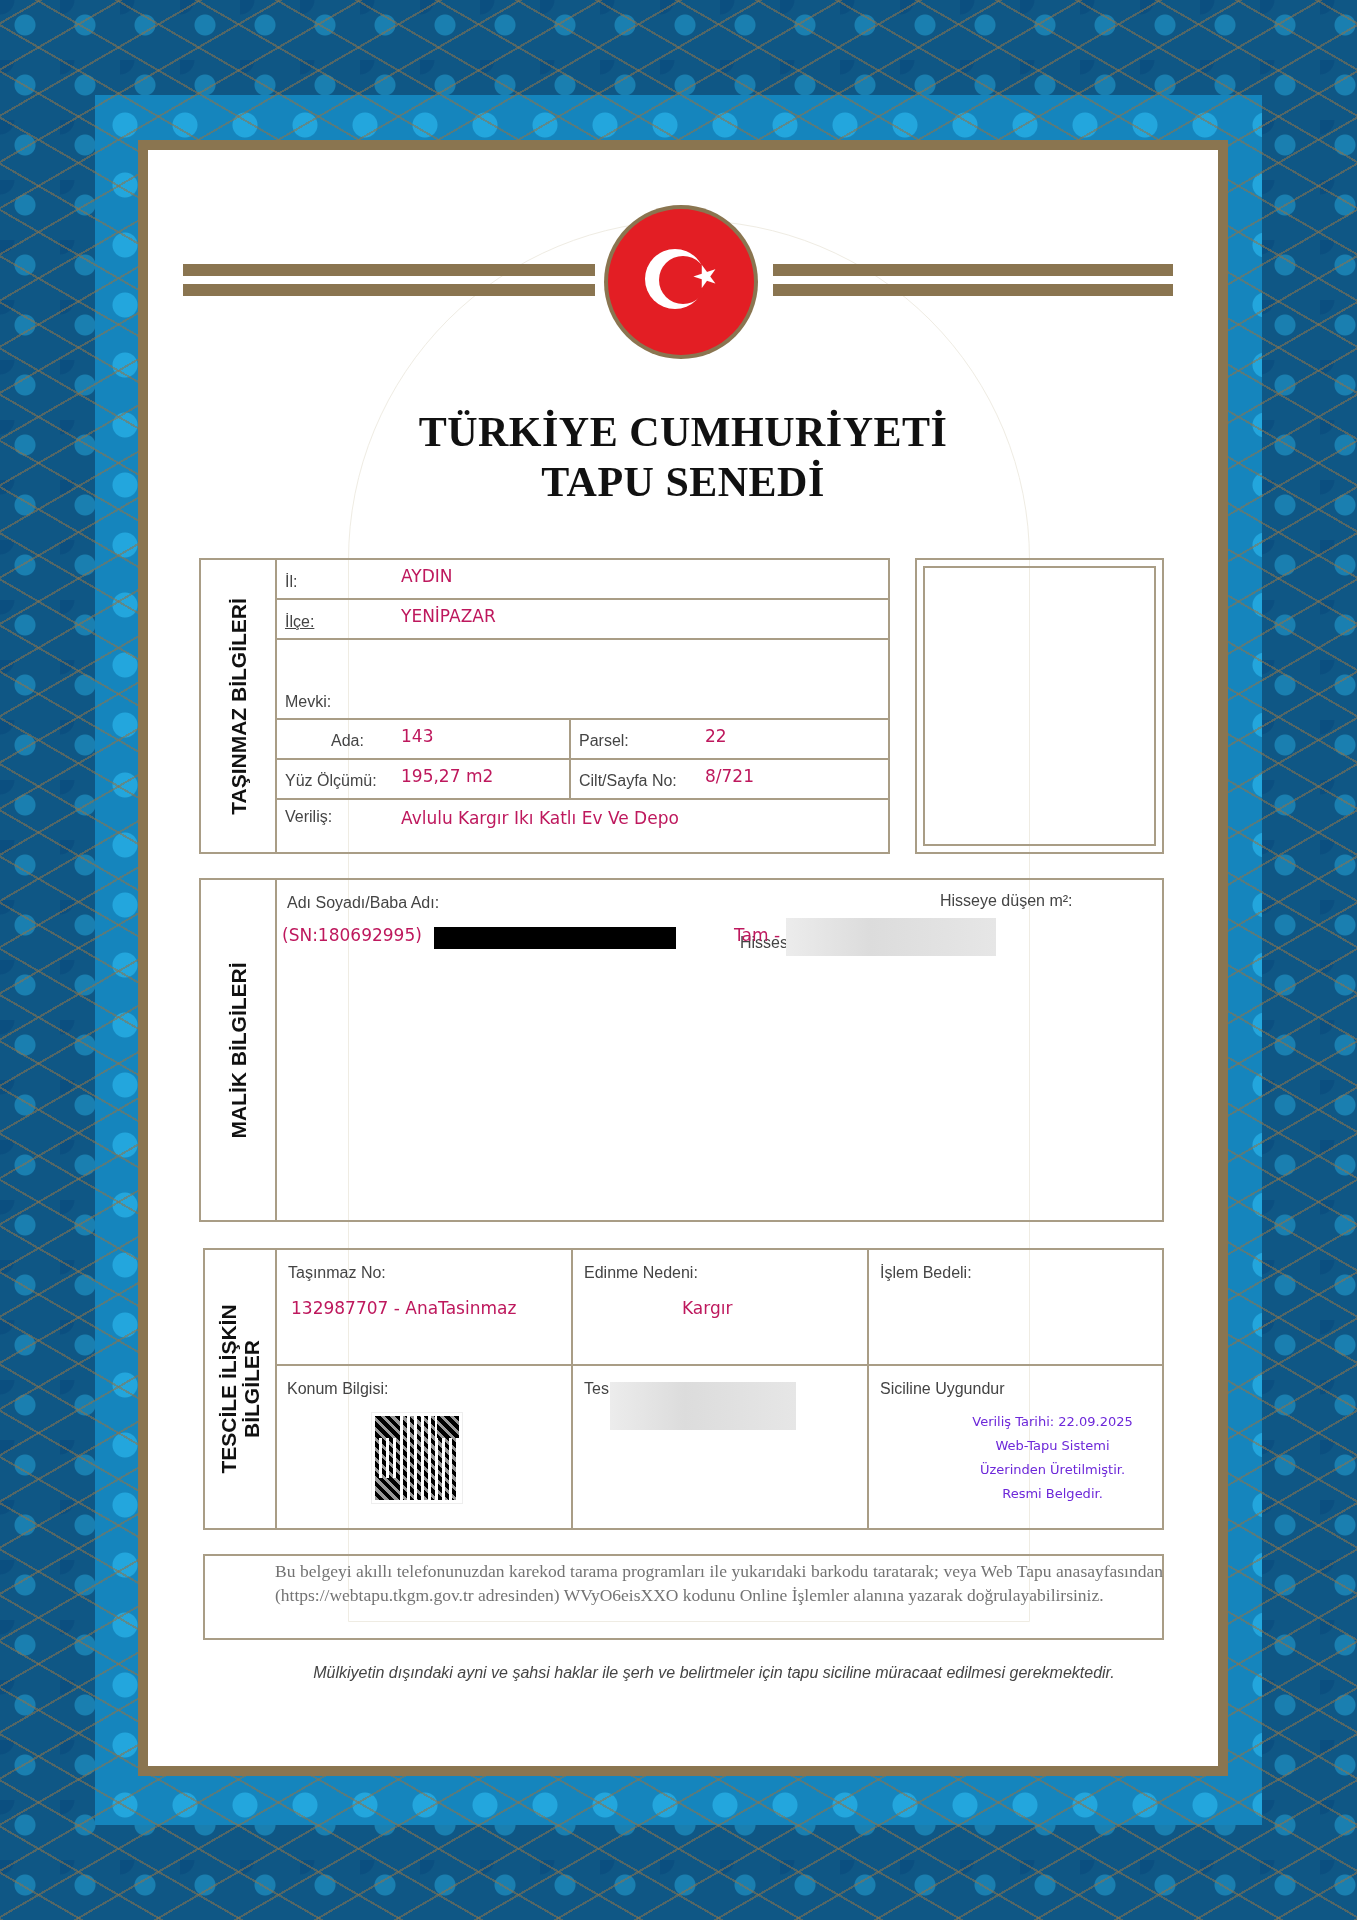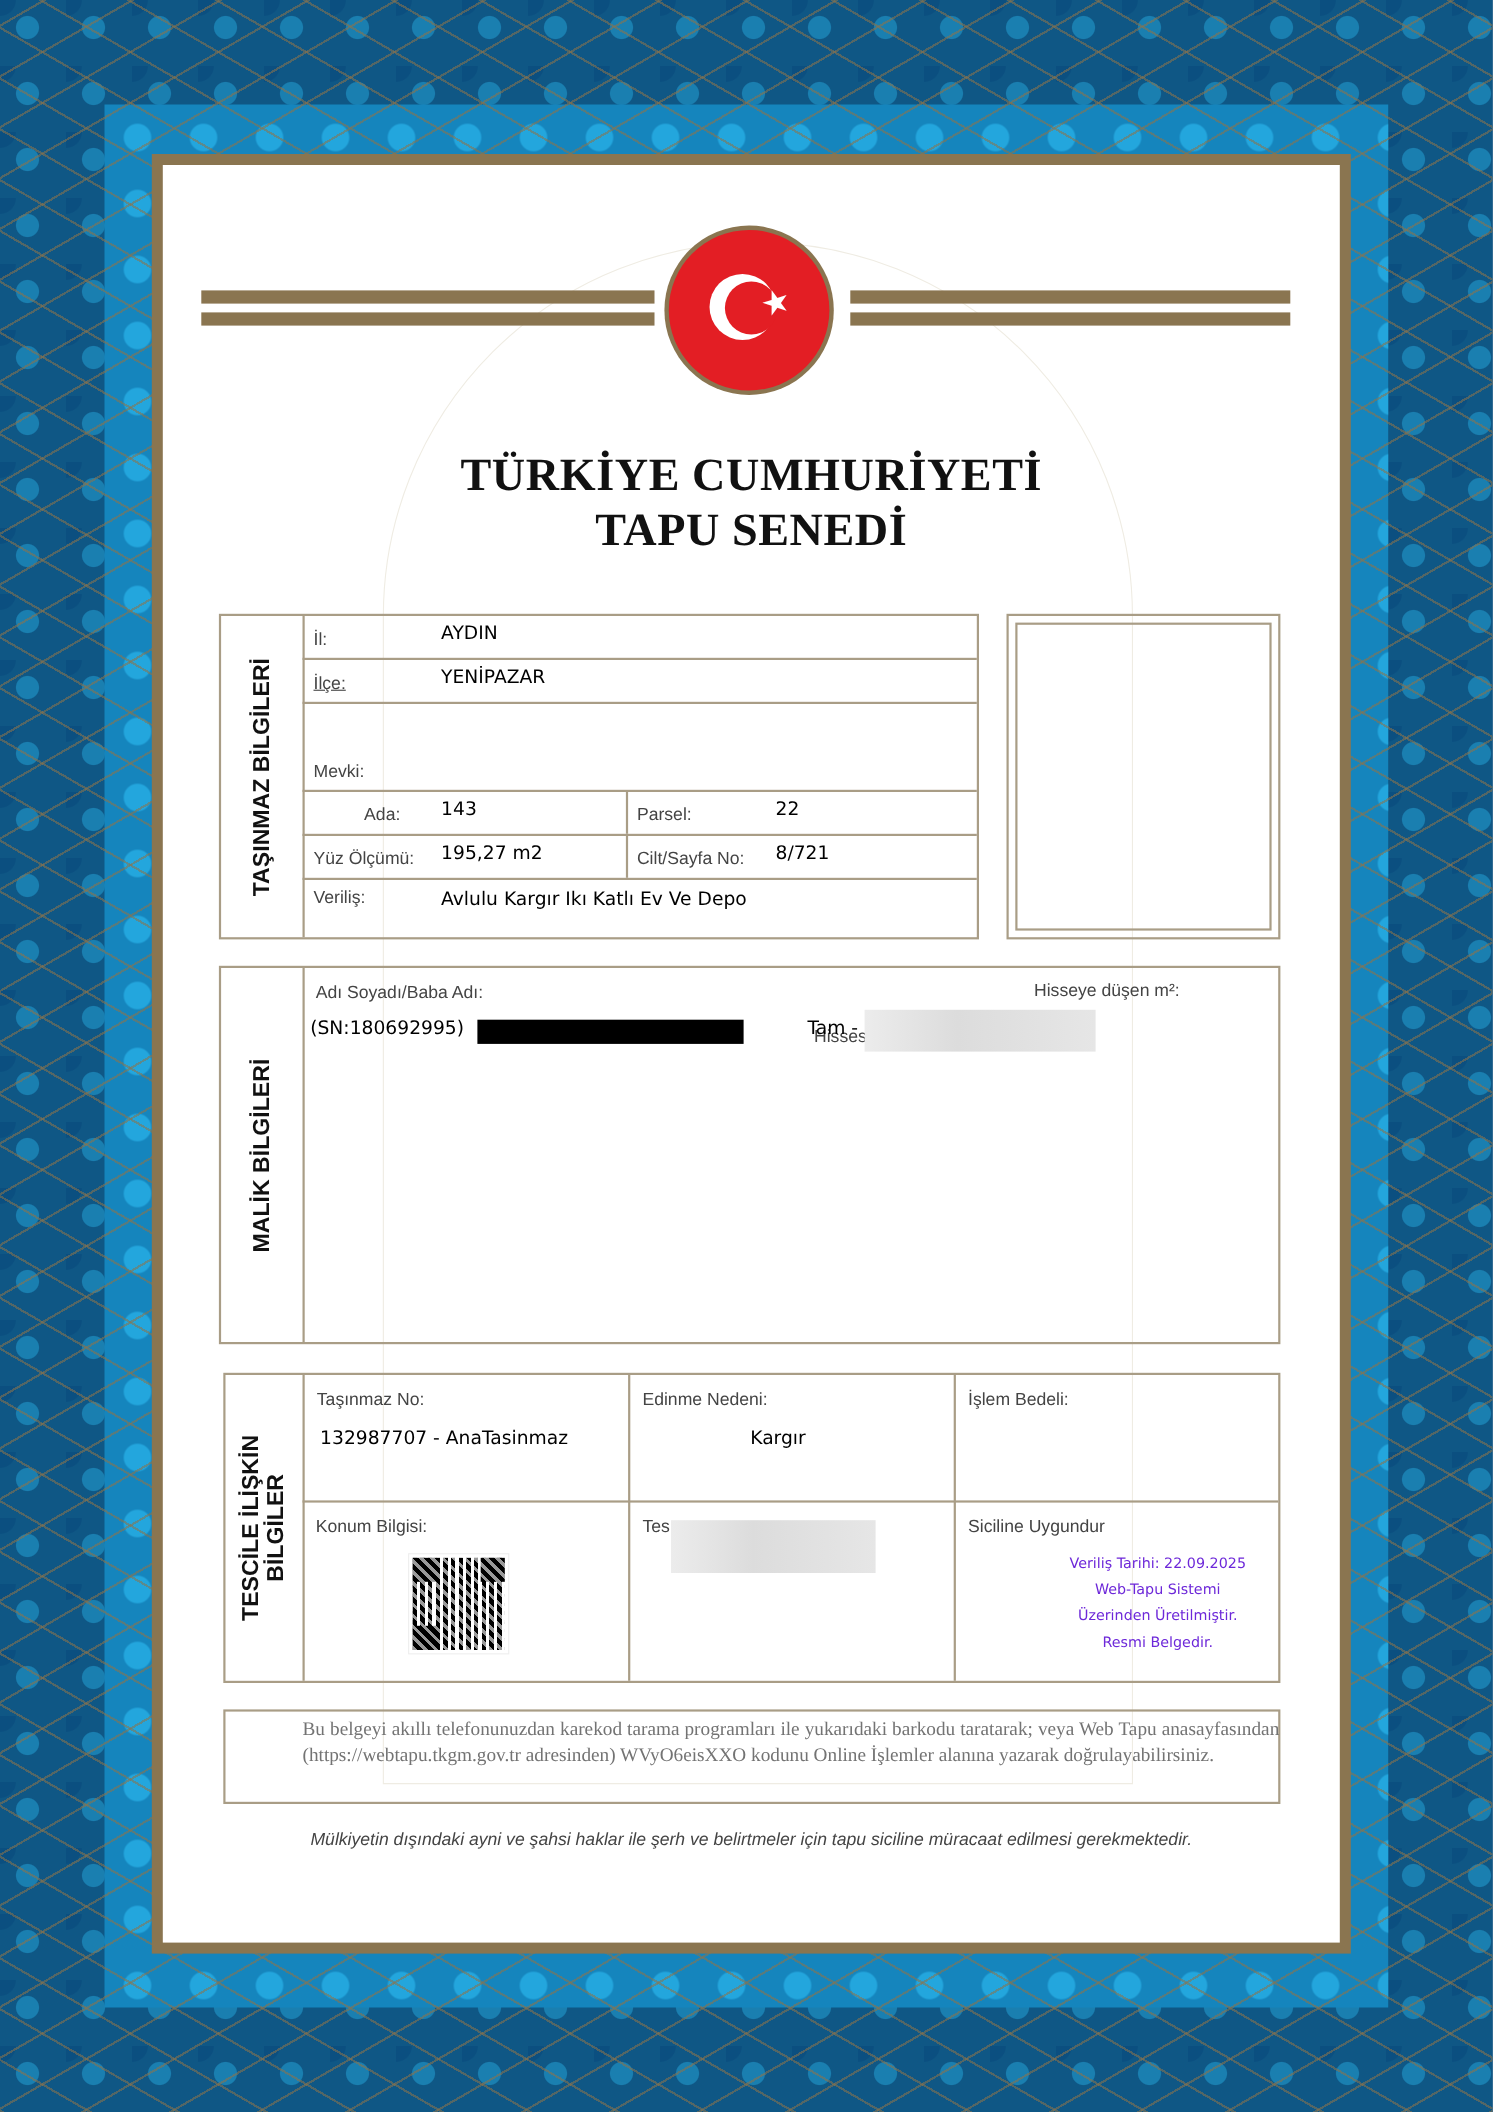--- a/index.html
+++ b/index.html
@@ -61,21 +61,21 @@
   .side-label {
     position:absolute; border-right:2px solid #a99d86; top:0; bottom:0; left:0; width:74px;
     display:flex; align-items:center; justify-content:center;
   }
   .side-label span {
     transform:rotate(-90deg); white-space:nowrap; font-weight:bold; font-size:21px; color:#111; text-align:center; line-height:23px;
   }
   .row { position:absolute; left:74px; right:0; border-bottom:2px solid #a99d86; }
   .row:last-child { border-bottom:none; }
   .lbl { position:absolute; font-size:16px; color:#444; }
-  .val { position:absolute; font-family:"DejaVu Sans", sans-serif; font-size:17px; color:#000000; }
+  .val { position:absolute; font-family:"DejaVu Sans", sans-serif; font-size:17px; color:#be185d; }
   .vdiv { position:absolute; top:0; bottom:0; border-left:2px solid #a99d86; }
   .redact-black { position:absolute; background:#000; }
   .redact-blur { position:absolute; background:linear-gradient(90deg,#ececec,#dcdcdc 40%,#e6e6e6); }
   .qr {
     position:absolute; width:84px; height:84px;
     background:
       linear-gradient(#000,#000) 0 0/22px 22px no-repeat,
       linear-gradient(#000,#000) 62px 0/22px 22px no-repeat,
       linear-gradient(#000,#000) 0 62px/22px 22px no-repeat,
       repeating-linear-gradient(90deg,#000 0 4px,#fff 4px 7px),
@@ -192,14 +192,14 @@
       <div>Web-Tapu Sistemi</div>
       <div>Üzerinden Üretilmiştir.</div>
       <div>Resmi Belgedir.</div>
     </div>
   </div>
 
   <div class="box" style="left:55px; top:1404px; width:957px; height:82px;">
     <div class="verify" style="left:70px; top:3px; width:888px;">Bu belgeyi akıllı telefonunuzdan karekod tarama programları ile yukarıdaki barkodu taratarak; veya Web Tapu anasayfasından (https://webtapu.tkgm.gov.tr adresinden) WVyO6eisXXO kodunu Online İşlemler alanına yazarak doğrulayabilirsiniz.</div>
   </div>
 
-  <div class="footnote" style="top:1514px;">Mülkiyetin dışındaki ayni ve şahsi haklar ile şerh ve belirtmeler için tapu siciline müracaat edilmesi gerekmektedir.</div>
+  <div class="footnote" style="top:1514px;padding-left:31px;">Mülkiyetin dışındaki ayni ve şahsi haklar ile şerh ve belirtmeler için tapu siciline müracaat edilmesi gerekmektedir.</div>
 </div>
 
 </body></html>

